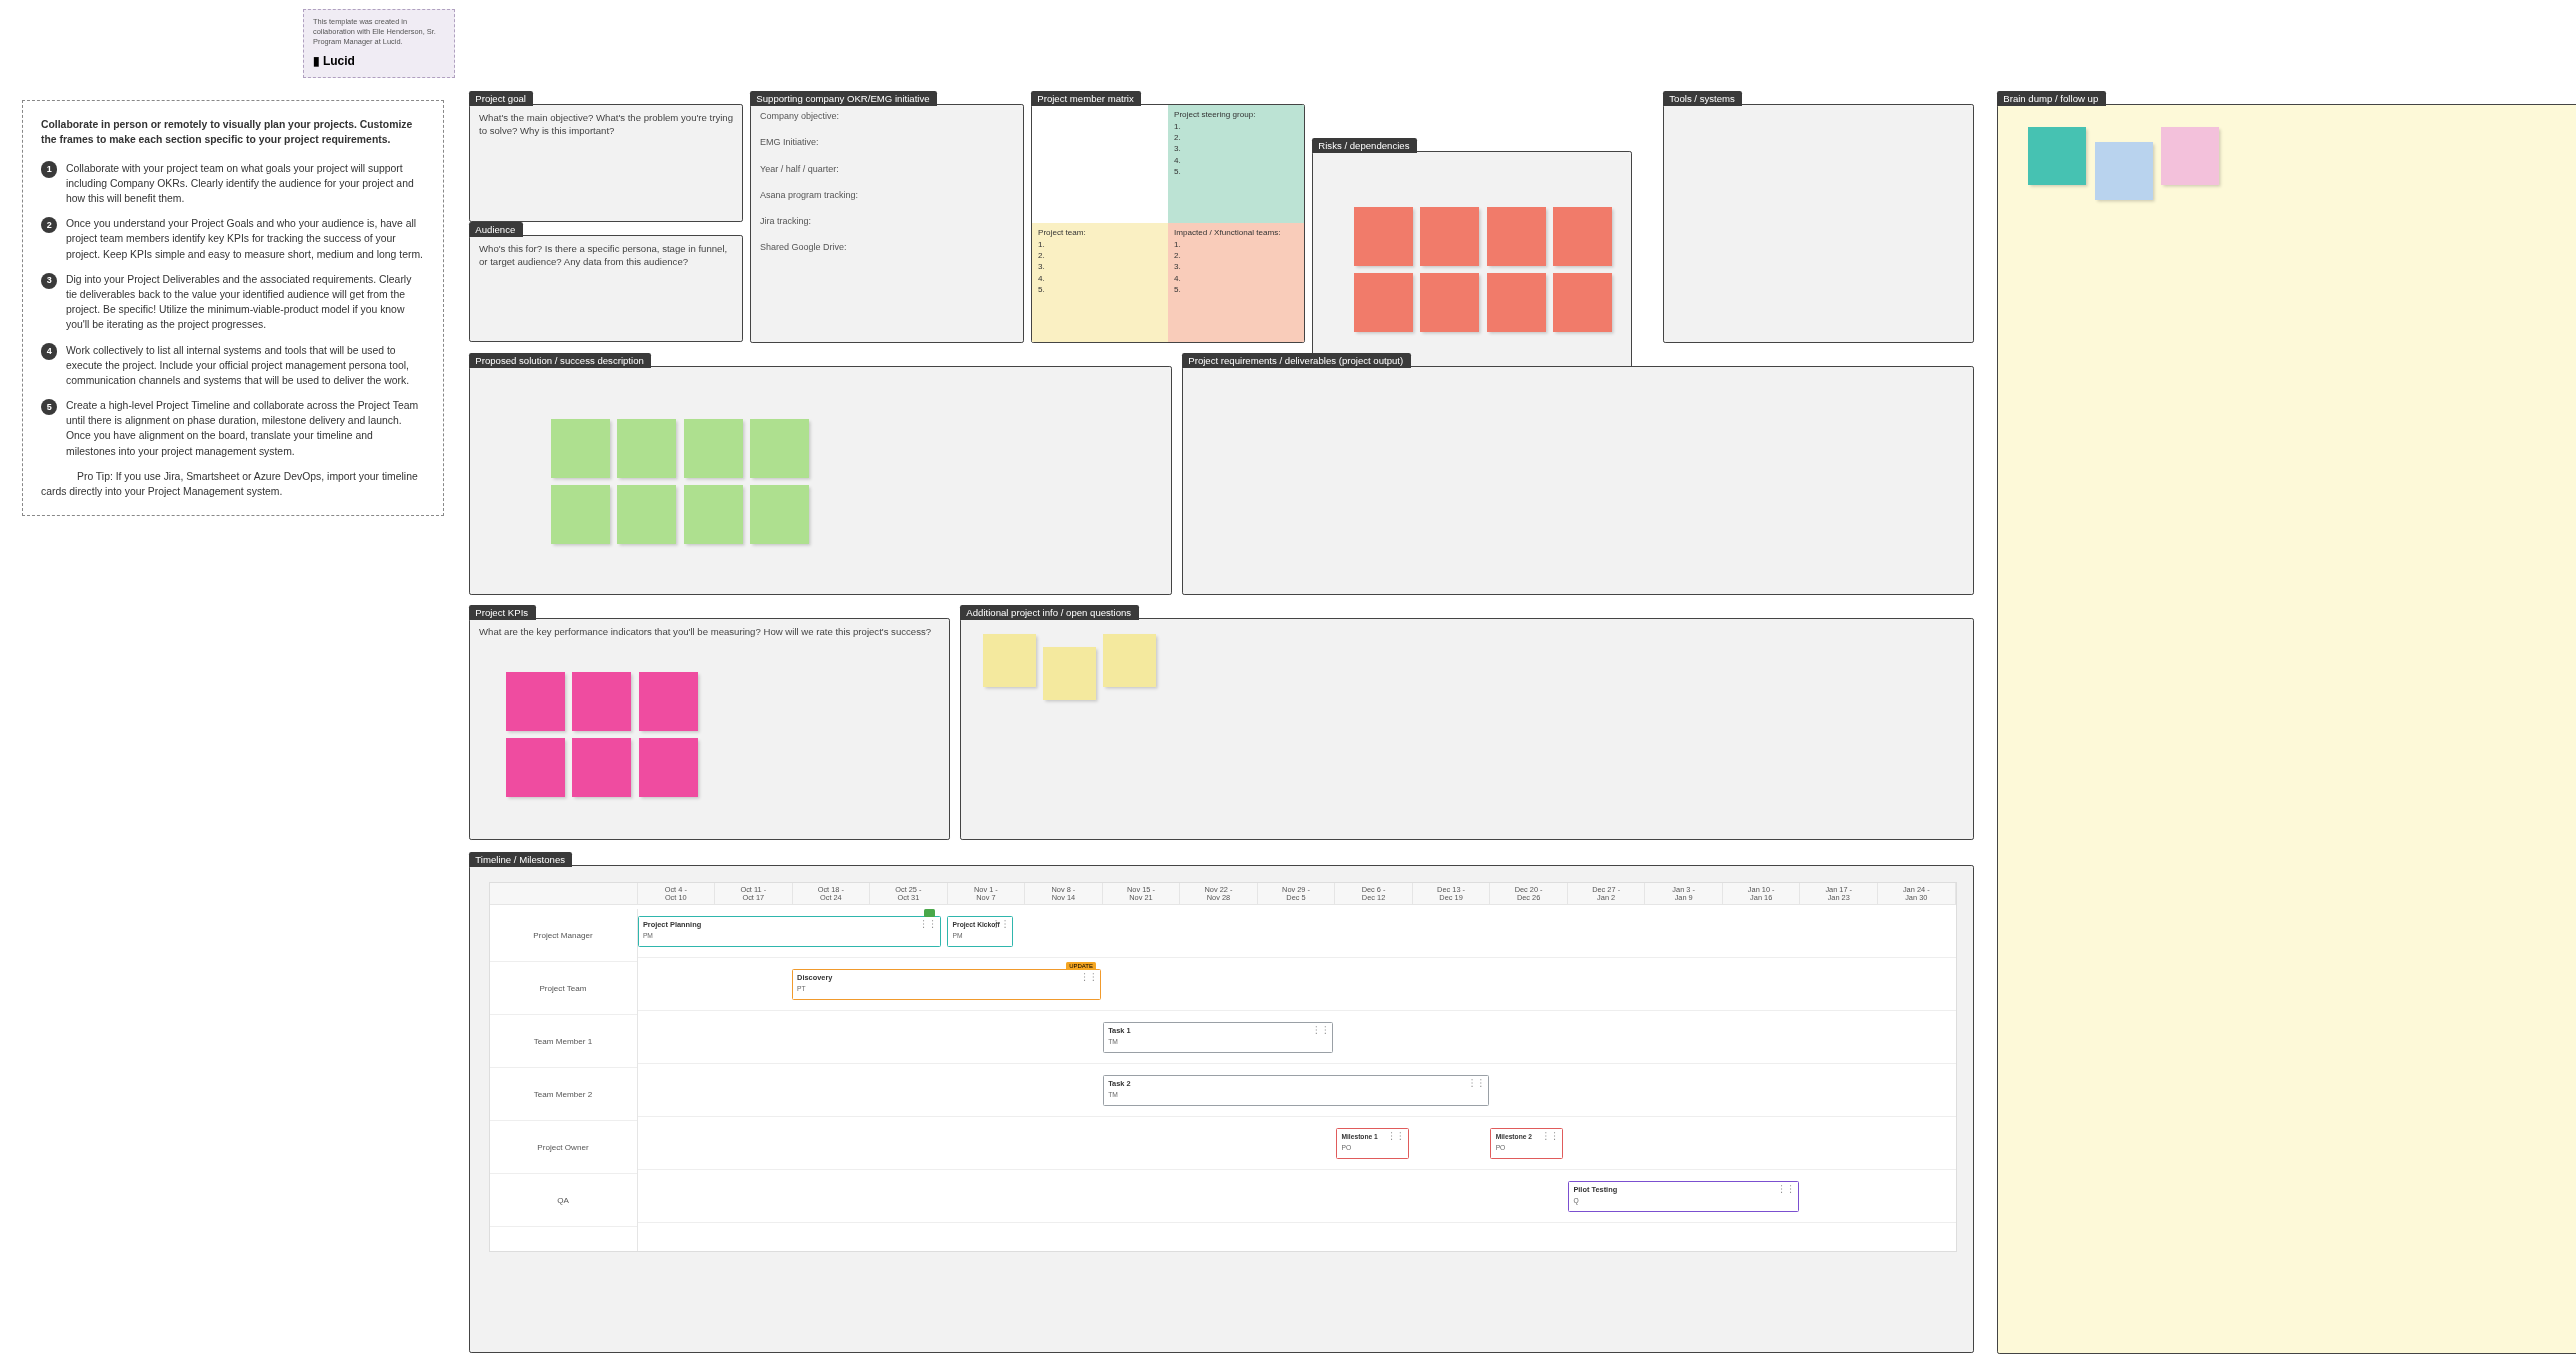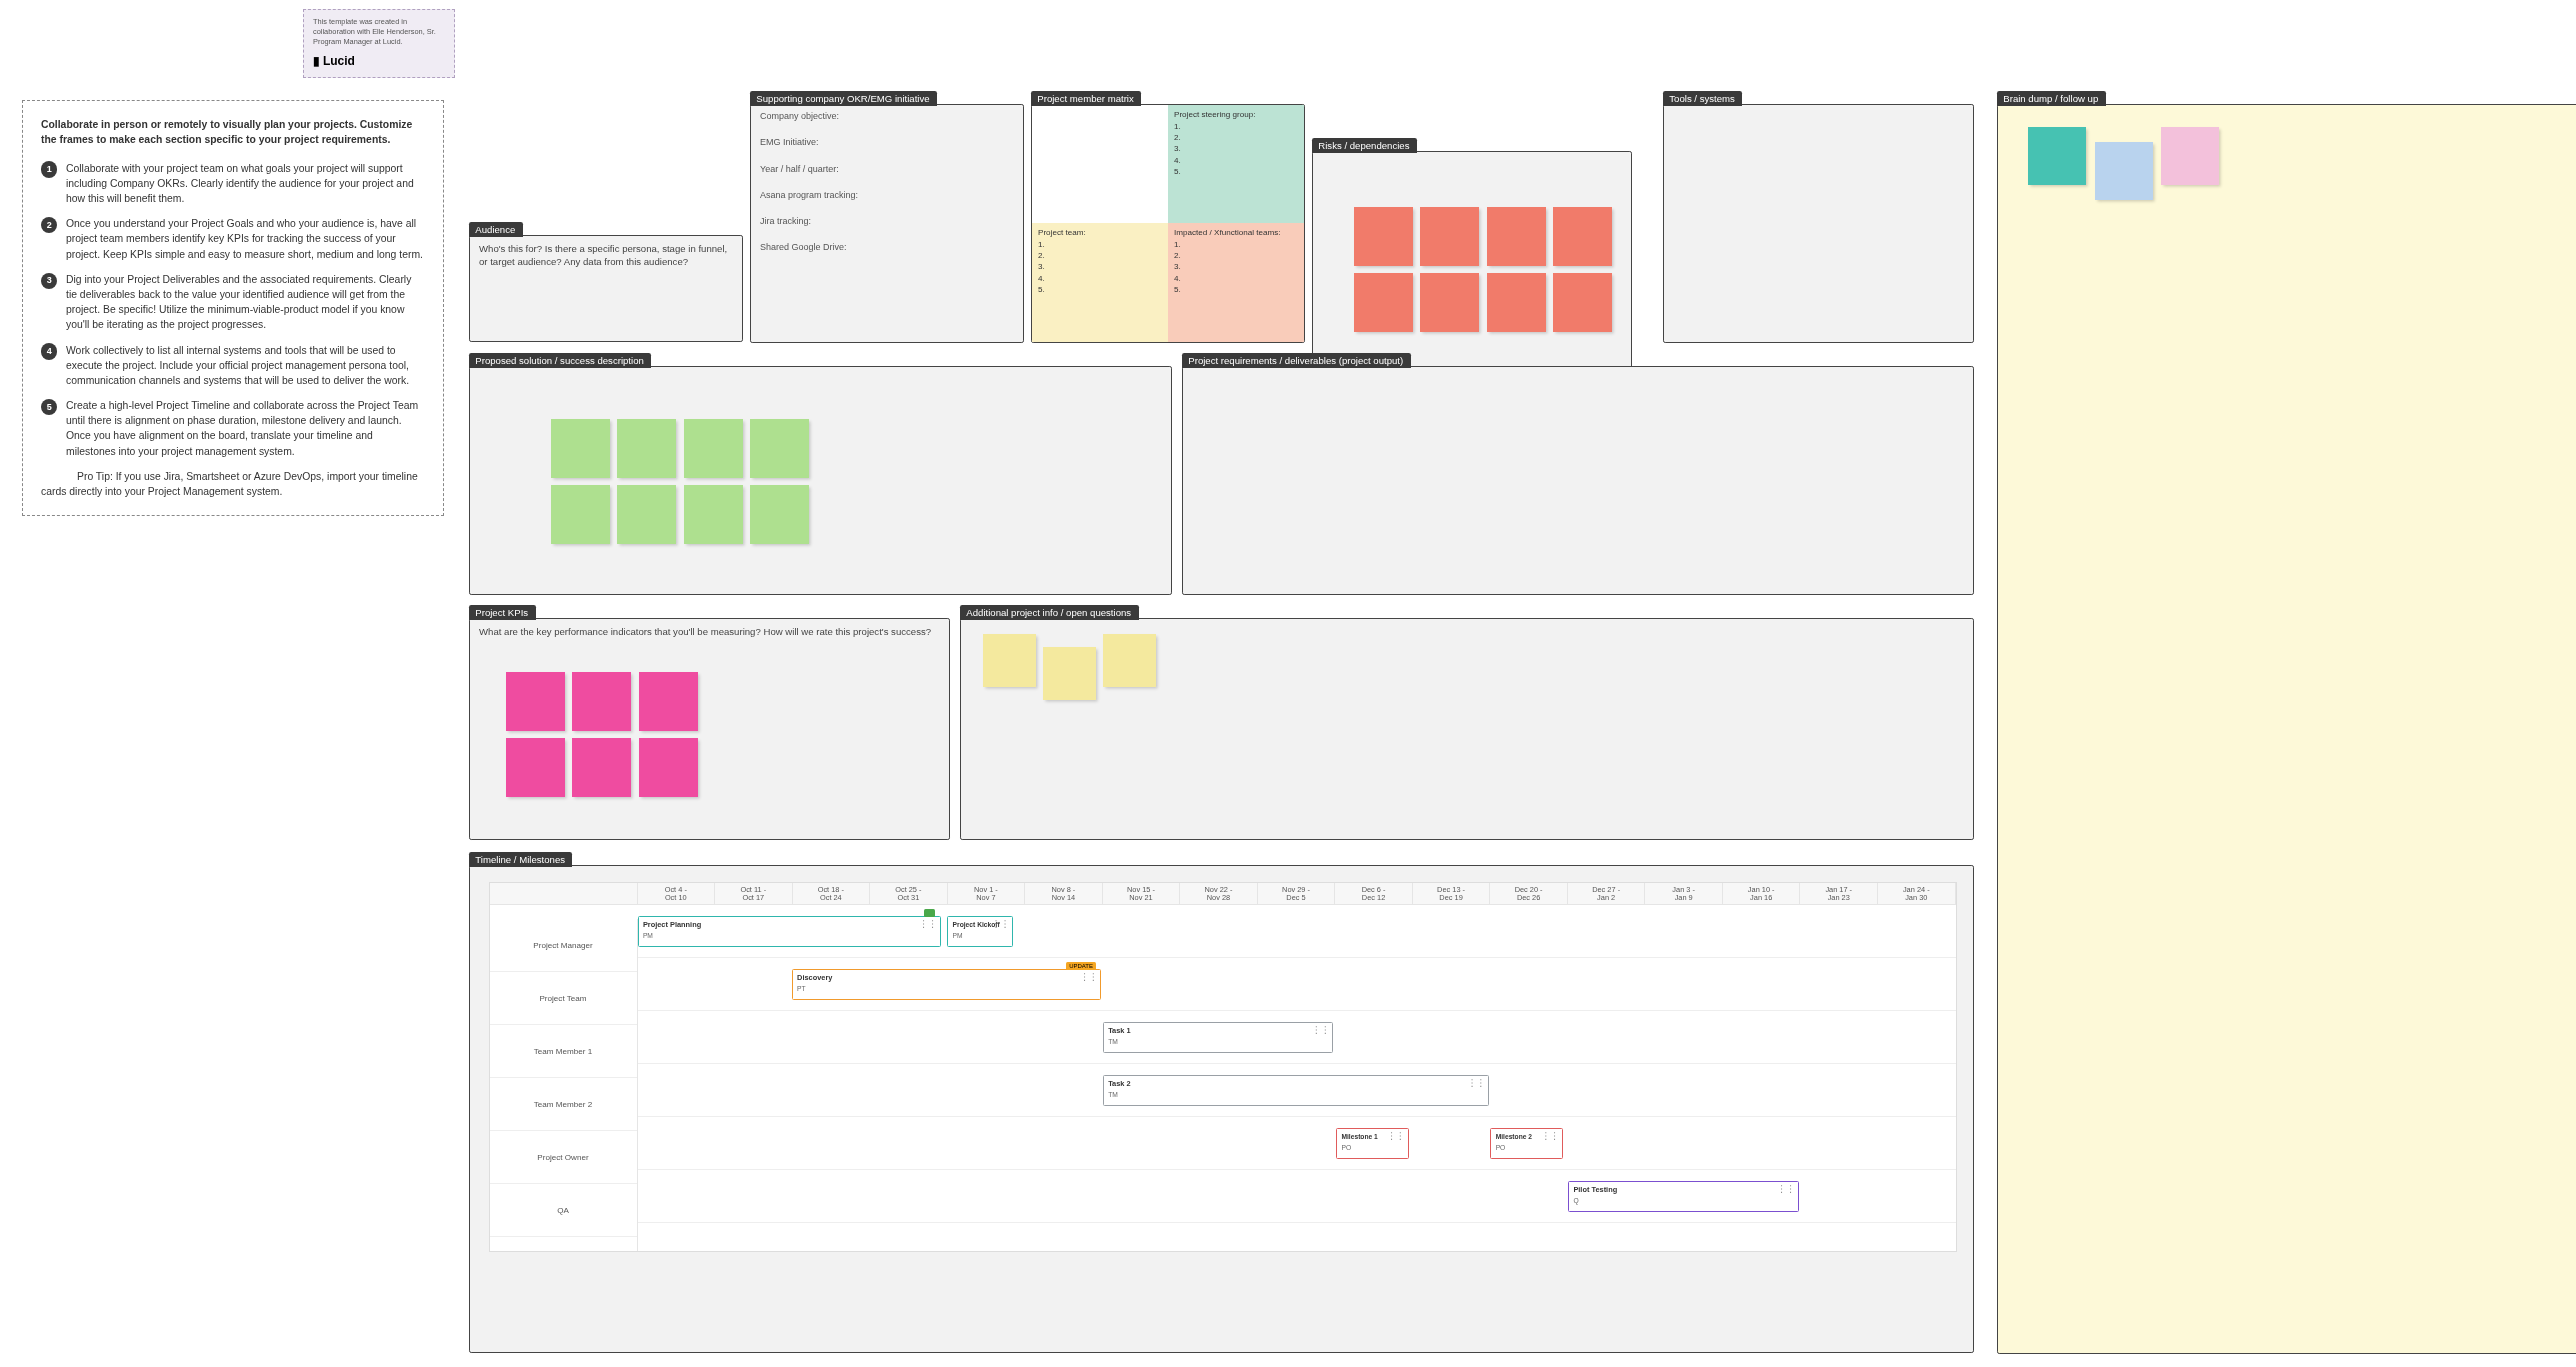--- a/index.html
+++ b/index.html
@@ -97,21 +97,21 @@
   .mm-yellowc{ background:#faf0c3; }
   .mm-salmon { background:#f9ccba; }
 
   
   .okr-list { position:absolute; inset:6px 9px; font-size:9px; color:#555; }
   .okr-list div { margin-bottom: 16.3px; }
 
   
   .timeline { position:absolute; background:#fff; border:0.7px solid #ddd; font-size:7.4px;}
   .timeline .hdr-row { position:absolute; top:0; left:0; right:0; height:22px; background:#f7f7f7; display:flex; }
-  .timeline .side { position:absolute; left:0; top:36px; bottom:0; width:148px; border-right:0.7px solid #e5e5e5;}
+  .timeline .side { position:absolute; left:0; top:26px; bottom:0; width:148px; border-right:0.7px solid #e5e5e5;}
   .timeline .side .role { height:53px; border-bottom:0.7px solid #eee; display:flex; align-items:center; justify-content:center; font-size:8.1px; color:#555; text-align:center; padding:0 6px;}
   .timeline .grid { position:absolute; left:148px; top:22px; right:0; bottom:0; }
   .timeline .grid .lane { height:53px; border-bottom:0.7px solid #eee; position:relative; }
   .timeline .hdr-row .hcell { flex:1; border-right:0.7px solid #e5e5e5; border-bottom:0.7px solid #e5e5e5; display:flex; flex-direction:column; align-items:center; justify-content:center; color:#555; line-height:1.1;}
   .timeline .hdr-row .spacer { width:148px; flex:none; border-right:0.7px solid #e5e5e5; border-bottom:0.7px solid #e5e5e5;}
   .task {
     position:absolute; height:31px; top:10.4px;
     border-radius:1.5px;
     border:1.1px solid;
     background:#fff;
@@ -150,20 +150,24 @@
       <li>Once you understand your Project Goals and who your audience is, have all project team members identify key KPIs for tracking the success of your project. Keep KPIs simple and easy to measure short, medium and long term.</li>
       <li>Dig into your Project Deliverables and the associated requirements. Clearly tie deliverables back to the value your identified audience will get from the project. Be specific! Utilize the minimum-viable-product model if you know you'll be iterating as the project progresses.</li>
       <li>Work collectively to list all internal systems and tools that will be used to execute the project. Include your official project management persona tool, communication channels and systems that will be used to deliver the work.</li>
       <li>Create a high-level Project Timeline and collaborate across the Project Team until there is alignment on phase duration, milestone delivery and launch. Once you have alignment on the board, translate your timeline and milestones into your project management system.</li>
     </ol>
     <div class="protip">
       <b>Pro Tip:</b>&nbsp;<span>If you use Jira, Smartsheet or Azure DevOps, import your timeline cards directly into your Project Management system.</span>
     </div>
   </div>
 
+  <div class="frame" style="left:469px; top:104px; width:274px; height:118px;">
+    <div class="frame-label">Project goal</div>
+    <div class="body-text">What's the main objective? What's the problem you're trying to solve? Why is this important?</div>
+  </div>
 
   <div class="frame" style="left:469px; top:235px; width:274px; height:107px;">
     <div class="frame-label">Audience</div>
     <div class="body-text">Who's this for? Is there a specific persona, stage in funnel, or target audience? Any data from this audience?</div>
   </div>
 
   <div class="frame" style="left:750px; top:104px; width:274px; height:239px;">
     <div class="frame-label">Supporting company OKR/EMG initiative</div>
     <div class="okr-list">
       <div>Company objective:</div>

